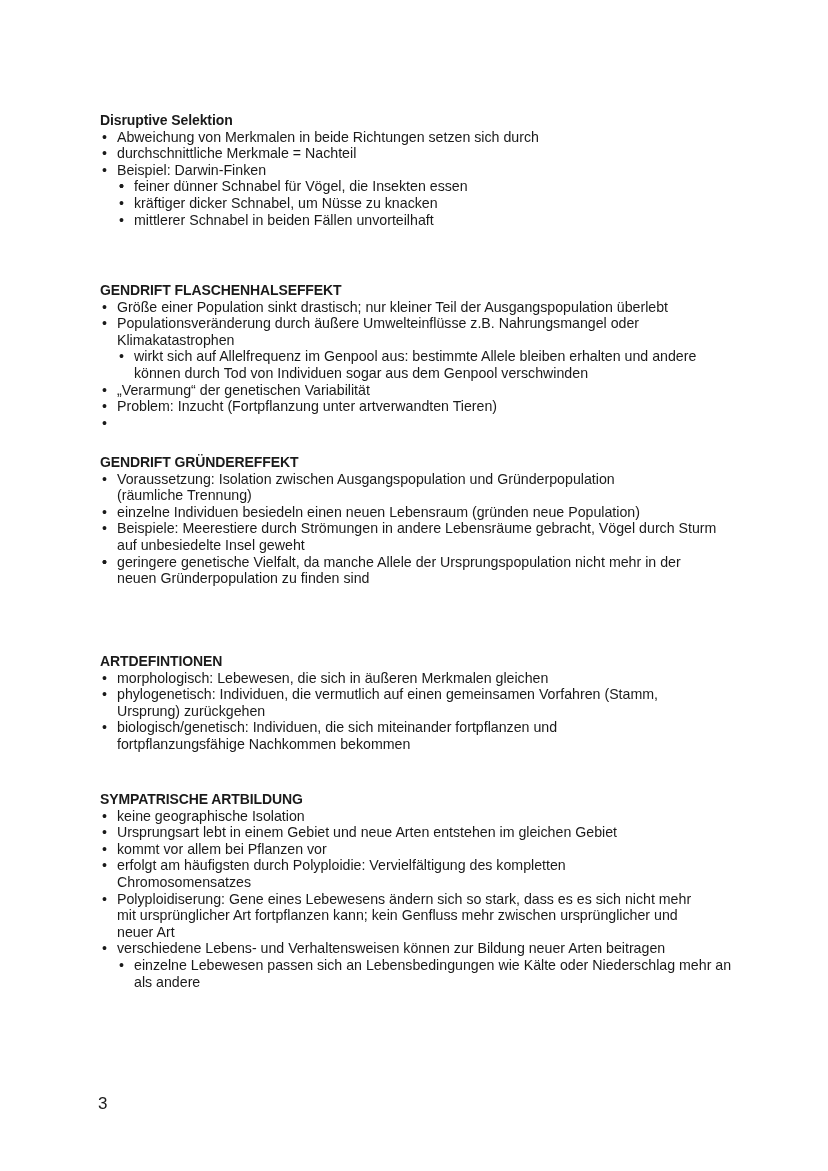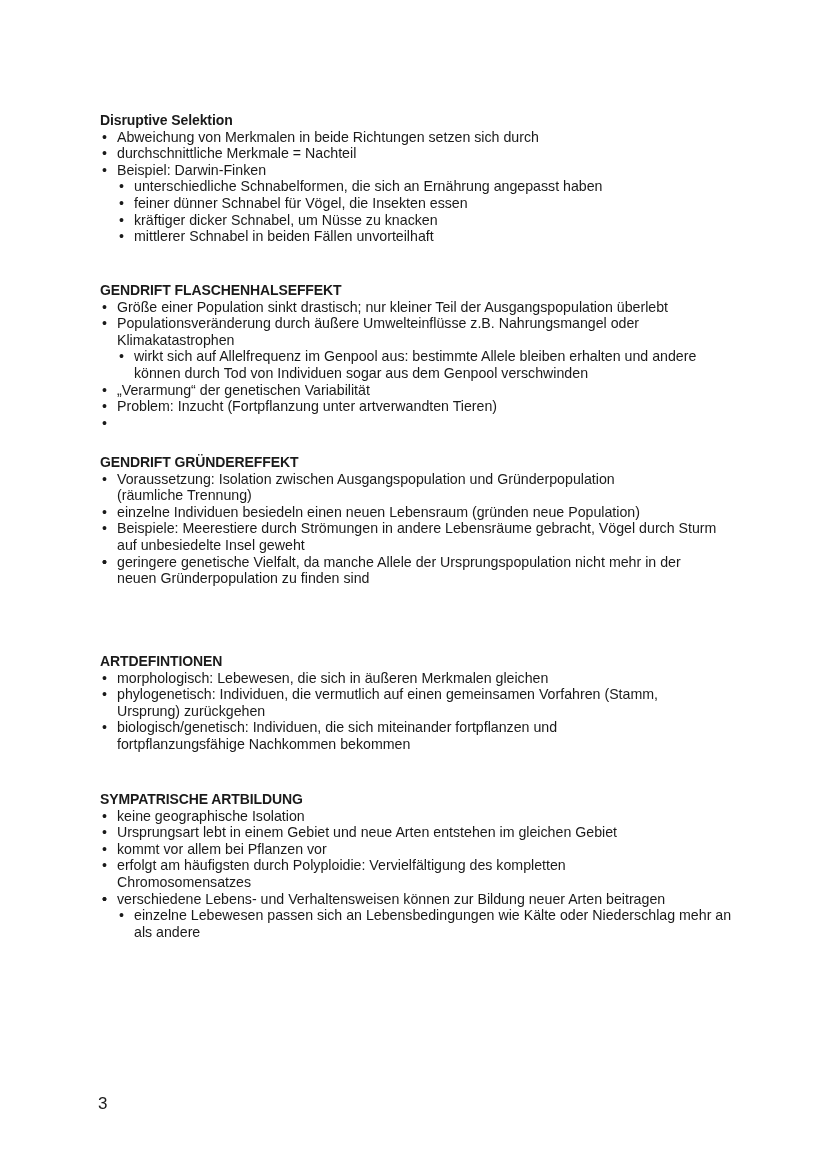--- a/index.html
+++ b/index.html
@@ -71,21 +71,20 @@
     <li class="item">
       <span class="bullet">•</span>
       <span>durchschnittliche Merkmale = Nachteil</span>
     </li>
     <li class="item">
       <span class="bullet">•</span>
       <span>Beispiel: Darwin-Finken</span>
       <ul class="sub">
         <li class="item">
           <span class="bullet">•</span>
-          <span>unterschiedliche Schnabelformen, die sich an Ernährung angepasst haben</span>
         </li>
         <li class="item">
           <span class="bullet">•</span>
           <span>feiner dünner Schnabel für Vögel, die Insekten essen</span>
         </li>
         <li class="item">
           <span class="bullet">•</span>
           <span>kräftiger dicker Schnabel, um Nüsse zu knacken</span>
         </li>
         <li class="item">
@@ -185,20 +184,21 @@
     <li class="item">
       <span class="bullet">•</span>
       <span>kommt vor allem bei Pflanzen vor</span>
     </li>
     <li class="item" style="padding-right:110px;">
       <span class="bullet">•</span>
       <span>erfolgt am häufigsten durch Polyploidie: Vervielfältigung des kompletten Chromosomensatzes</span>
     </li>
     <li class="item" style="padding-right:30px;">
       <span class="bullet">•</span>
+      <span>Polyploidiserung: Gene eines Lebewesens ändern sich so stark, dass es es sich nicht mehr mit ursprünglicher Art fortpflanzen kann; kein Genfluss mehr zwischen ursprünglicher und neuer Art</span>
     </li>
     <li class="item">
       <span class="bullet">•</span>
       <span>verschiedene Lebens- und Verhaltensweisen können zur Bildung neuer Arten beitragen</span>
       <ul class="sub">
         <li class="item">
           <span class="bullet">•</span>
           <span>einzelne Lebewesen passen sich an Lebensbedingungen wie Kälte oder Niederschlag mehr an als andere</span>
         </li>
       </ul>

